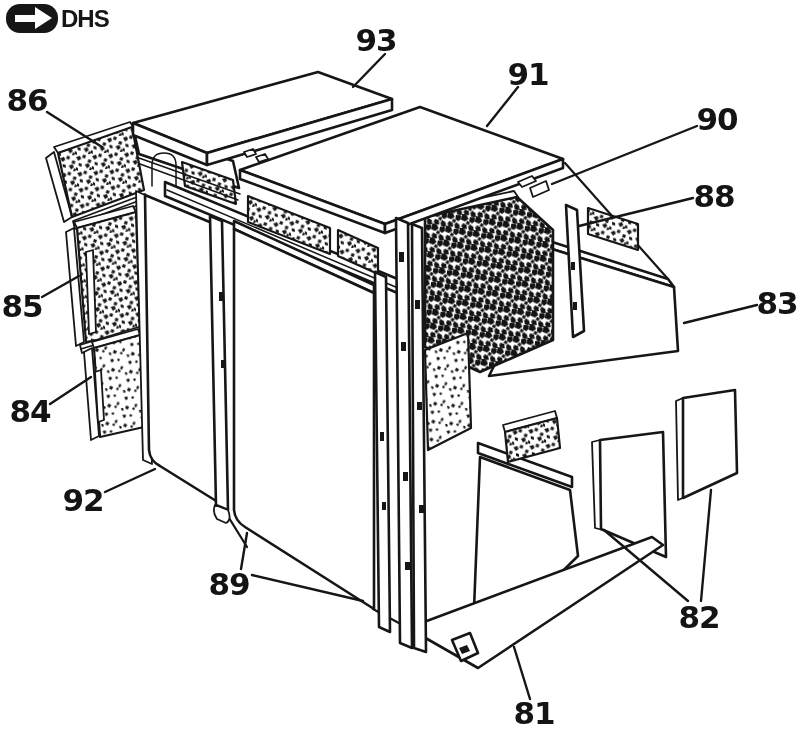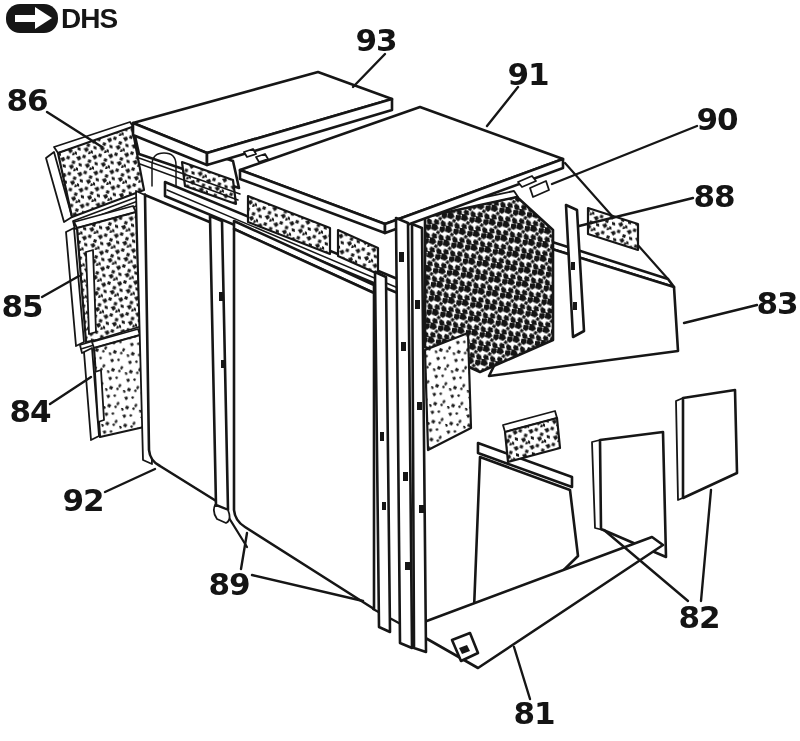--- a/index.html
+++ b/index.html
@@ -5,21 +5,21 @@
   html,body{margin:0;padding:0;background:#ffffff;}
   .page{position:relative;width:800px;height:741px;background:#ffffff;overflow:hidden;
         font-family:"Liberation Sans",sans-serif;}
   
   .logo{position:absolute;left:6px;top:4px;display:flex;align-items:center;gap:3px;}
   .logo-pill{position:relative;width:52px;height:29px;background:#161616;border-radius:14px;}
   .logo-arrow-shaft{position:absolute;left:9px;top:11px;width:22px;height:7px;background:#ffffff;}
   .logo-arrow-head{position:absolute;left:29px;top:3px;width:0;height:0;
       border-top:11px solid transparent;border-bottom:11px solid transparent;
       border-left:17px solid #ffffff;}
-  .logo-text{font-weight:700;font-size:28px;letter-spacing:-1px;color:#161616;line-height:1;}
+  .logo-text{font-weight:700;font-size:24px;letter-spacing:-1px;color:#161616;line-height:1;}
   
   svg.fig{position:absolute;left:0;top:0;}
   .o{fill:#ffffff;stroke:#161616;stroke-width:2.6;stroke-linejoin:round;stroke-linecap:round;}
   .t{fill:#ffffff;stroke:#161616;stroke-width:1.8;stroke-linejoin:round;}
   .ln{fill:none;stroke:#161616;stroke-width:2.2;stroke-linecap:round;}
   .lnthin{fill:none;stroke:#161616;stroke-width:1.5;stroke-linecap:round;}
   .sm{fill:url(#stipM);stroke:#161616;stroke-width:2.2;stroke-linejoin:round;}
   .sl{fill:url(#stipL);stroke:#161616;stroke-width:2.2;stroke-linejoin:round;}
   .sd{fill:url(#stipD);stroke:#161616;stroke-width:2.6;stroke-linejoin:round;}
   .blk{fill:#161616;stroke:none;}

